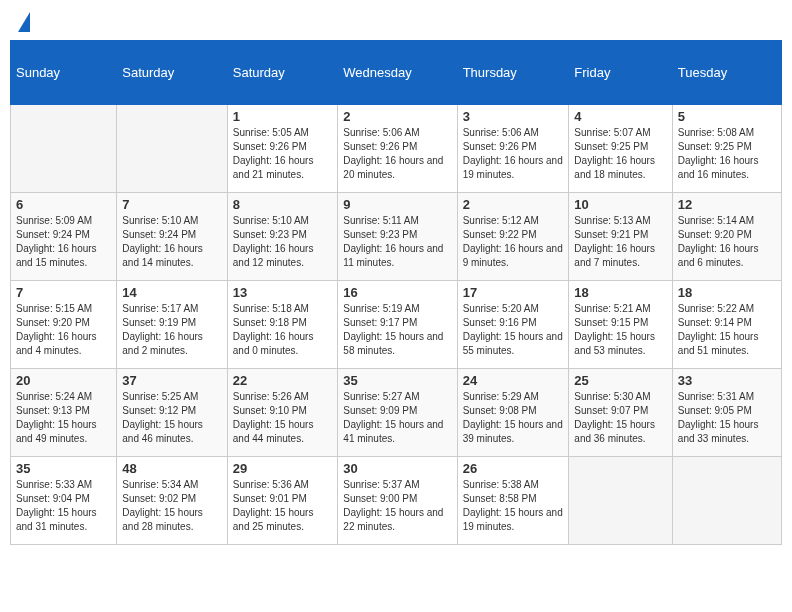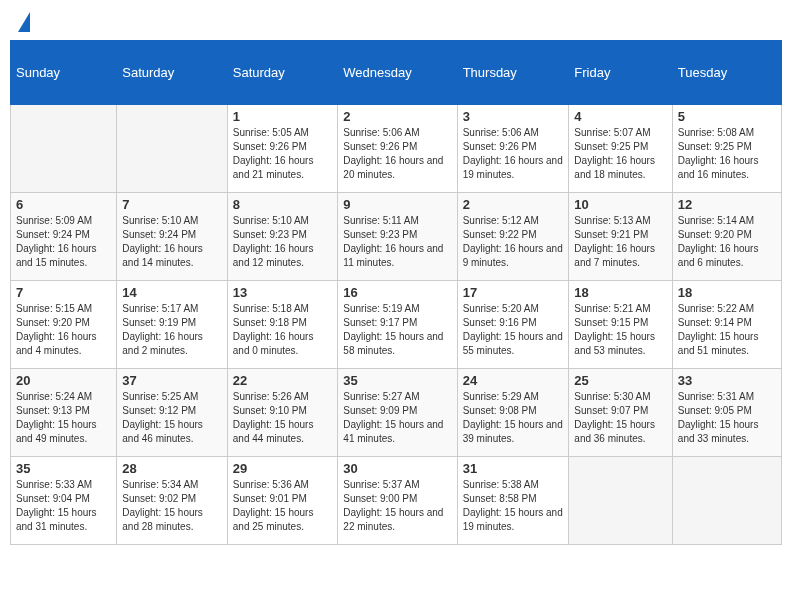--- a/index.html
+++ b/index.html
@@ -186,25 +186,25 @@
         <td><span class="day-num">24</span>
 <span class="day-detail">Sunrise: 5:29 AM<br>Sunset: 9:08 PM<br>Daylight: 15 hours and 39 minutes.</span></td>
         <td><span class="day-num">25</span>
 <span class="day-detail">Sunrise: 5:30 AM<br>Sunset: 9:07 PM<br>Daylight: 15 hours and 36 minutes.</span></td>
         <td><span class="day-num">33</span>
 <span class="day-detail">Sunrise: 5:31 AM<br>Sunset: 9:05 PM<br>Daylight: 15 hours and 33 minutes.</span></td>
       </tr>
       <tr>
         <td><span class="day-num">35</span>
 <span class="day-detail">Sunrise: 5:33 AM<br>Sunset: 9:04 PM<br>Daylight: 15 hours and 31 minutes.</span></td>
-        <td><span class="day-num">28</span>
+        <td><span class="day-num">48</span>
 <span class="day-detail">Sunrise: 5:34 AM<br>Sunset: 9:02 PM<br>Daylight: 15 hours and 28 minutes.</span></td>
         <td><span class="day-num">29</span>
 <span class="day-detail">Sunrise: 5:36 AM<br>Sunset: 9:01 PM<br>Daylight: 15 hours and 25 minutes.</span></td>
         <td><span class="day-num">30</span>
 <span class="day-detail">Sunrise: 5:37 AM<br>Sunset: 9:00 PM<br>Daylight: 15 hours and 22 minutes.</span></td>
-        <td><span class="day-num">31</span>
+        <td><span class="day-num">26</span>
 <span class="day-detail">Sunrise: 5:38 AM<br>Sunset: 8:58 PM<br>Daylight: 15 hours and 19 minutes.</span></td>
         <td class="empty-cell"></td>
         <td class="empty-cell"></td>
       </tr>
     </tbody>
 </table>
 
 </body></html>

